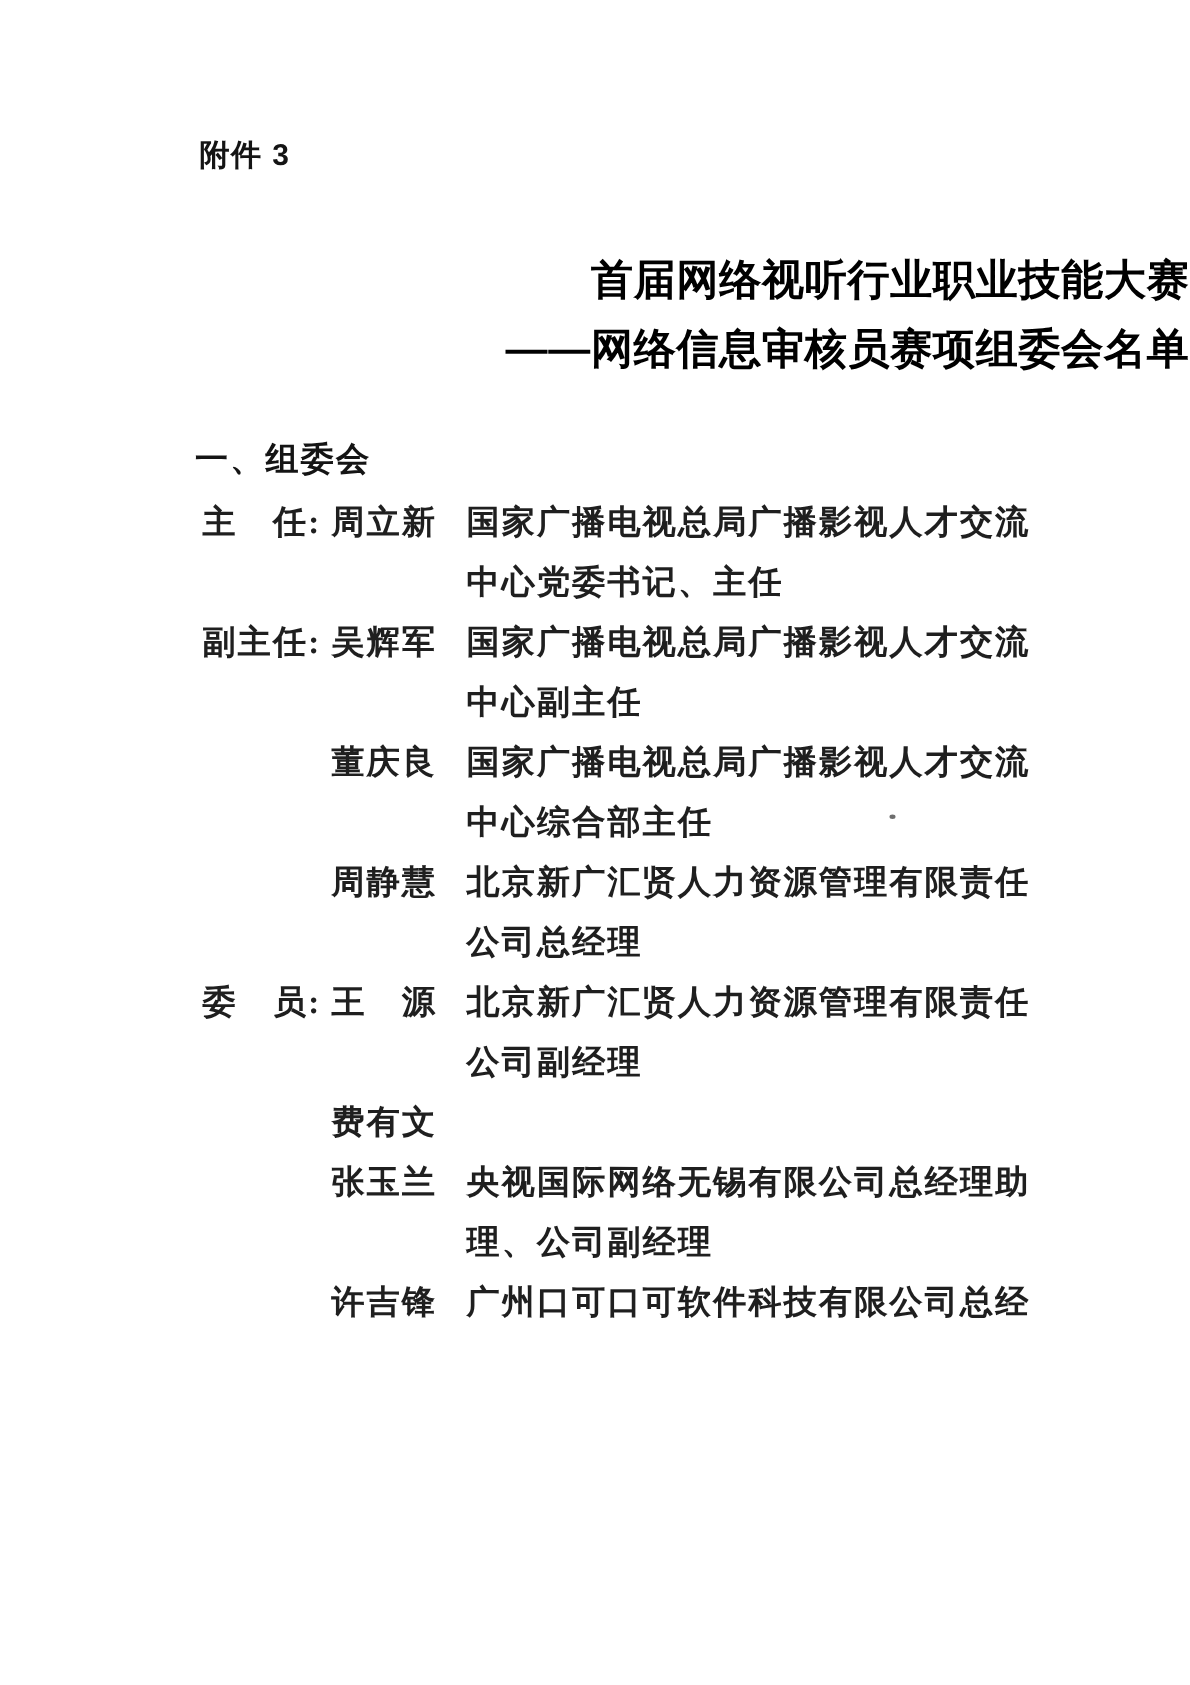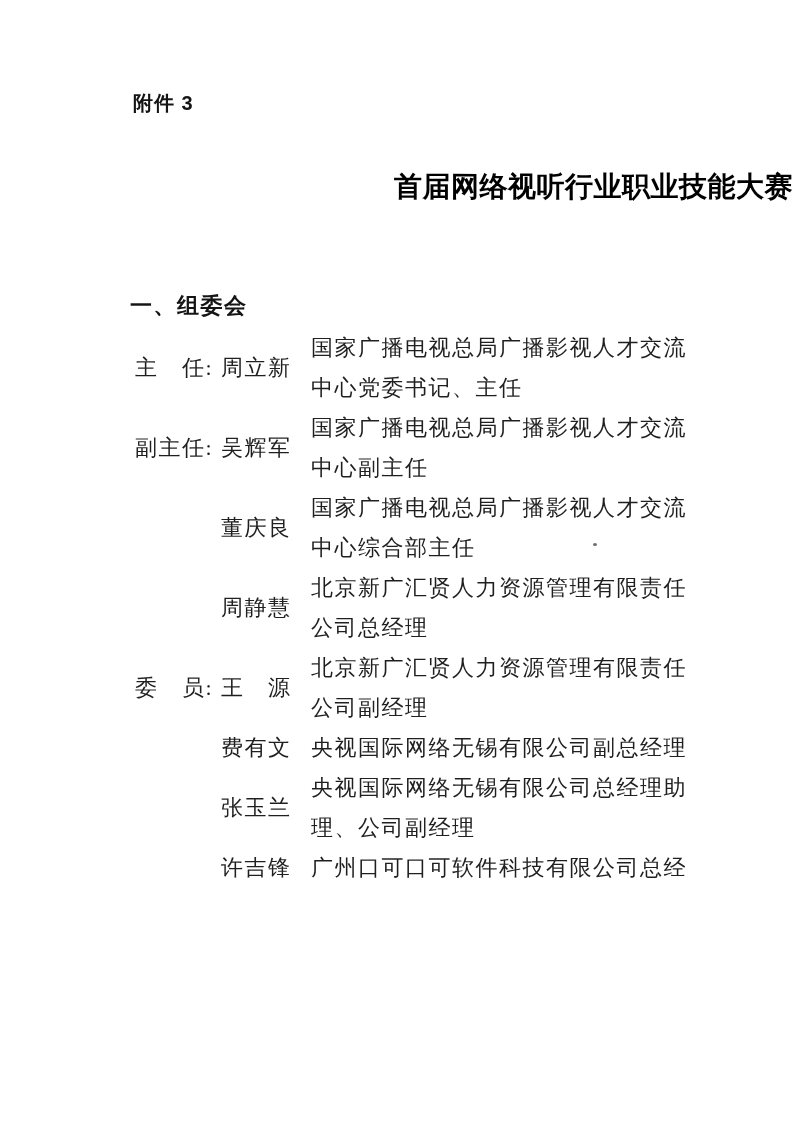--- a/index.html
+++ b/index.html
@@ -57,21 +57,22 @@
     left: 135px;
     top: 328px;
     width: 566px;
     font-size: 22px;
     letter-spacing: 1.5px;
     line-height: 40px;
     color: #1f1f1f;
   }
   .row {
     display: flex;
-    align-items: center;
+    align-items: flex-start;
+    font-weight: bold;
   }
   .role {
     flex: 0 0 86px;
     width: 86px;
     white-space: pre;
   }
   .name {
     flex: 0 0 76px;
     width: 76px;
     white-space: pre;
@@ -94,20 +95,21 @@
 </style>
 </head>
 <body>
 
 <div class="page">
 
   <div class="attachment">附件 3</div>
 
   <div class="title">
     <div class="title-line1">首届网络视听行业职业技能大赛</div>
+    <div class="title-line2">——网络信息审核员赛项组委会名单</div>
   </div>
 
   <div class="section-heading">一、组委会</div>
 
   <div class="committee-list" id="committee-list">
   <div class="row">
     <span class="role">主　任:</span>
     <span class="name">周立新</span>
     <span class="desc">国家广播电视总局广播影视人才交流
 中心党委书记、主任</span>
@@ -137,21 +139,20 @@
   <div class="row">
     <span class="role">委　员:</span>
     <span class="name">王　源</span>
     <span class="desc">北京新广汇贤人力资源管理有限责任
 公司副经理</span>
   </div>
 
   <div class="row">
     <span class="role"></span>
     <span class="name">费有文</span>
-    <span class="desc">央视国际网络无锡有限公司副总经理</span>
   </div>
 
   <div class="row">
     <span class="role"></span>
     <span class="name">张玉兰</span>
     <span class="desc">央视国际网络无锡有限公司总经理助
 理、公司副经理</span>
   </div>
 
 

